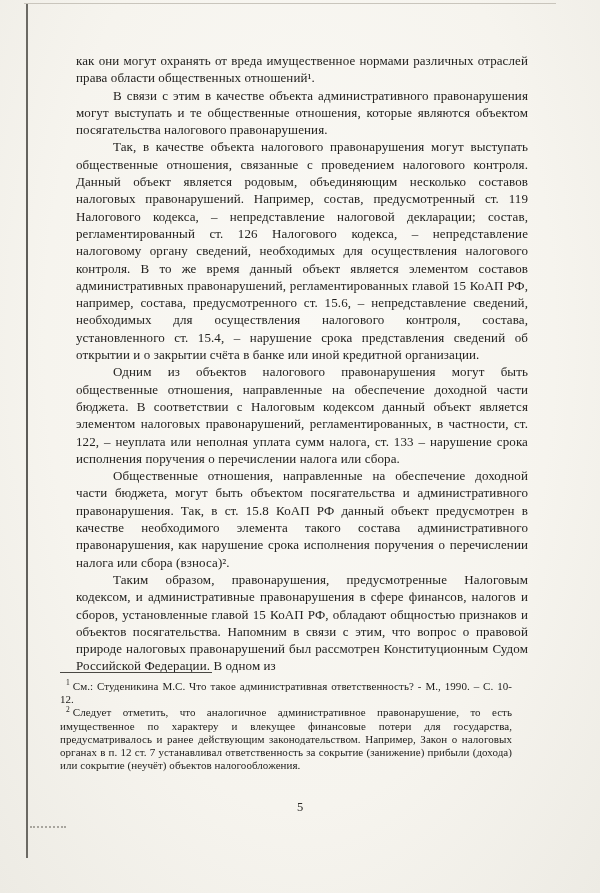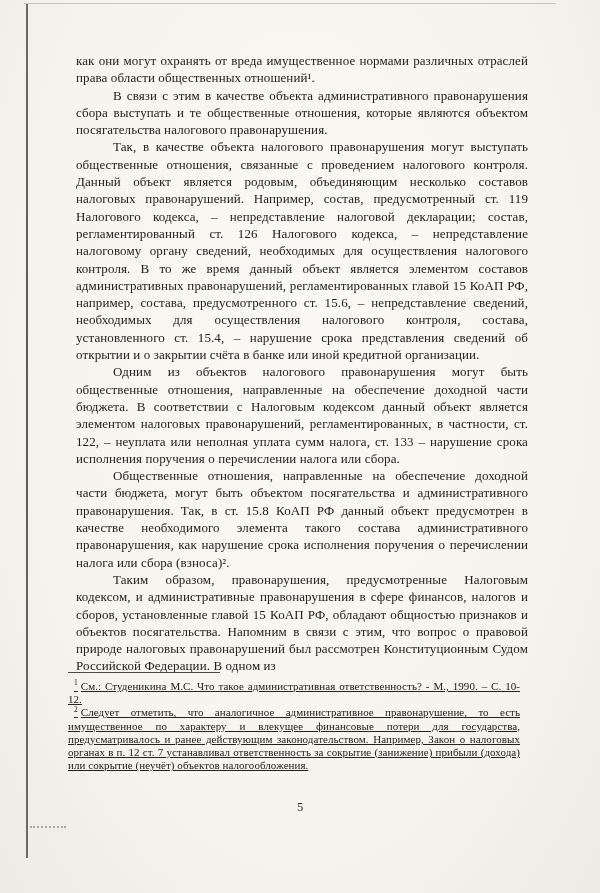--- a/index.html
+++ b/index.html
@@ -48,23 +48,22 @@
       text-align: justify;
       text-justify: inter-word;
       hyphens: none;
       letter-spacing: 0.1px;
     }
     .para { text-indent: 37px; }
     .para.no-indent { text-indent: 0; }
     
     .footnotes {
       position: absolute;
-      left: 68px; top: 672px;
+      left: 60px; top: 672px;
       width: 452px;
-      text-decoration: underline;
     }
     .footnote-rule {
       width: 152px;
       height: 0;
       border-top: 1px solid #4a4843;
       margin-bottom: 7px;
     }
     .footnote {
       font-size: 11px;
       line-height: 13.2px;
@@ -91,21 +90,21 @@
 </head>
 <body>
 
 <div class="scan-page">
 
   <div class="top-edge-line"></div>
   <div class="binding-line"></div>
 
   <div class="text-block">
     <p class="para no-indent">как они могут охранять от вреда имущественное нормами различных отраслей права области общественных отношений¹.</p>
-    <p class="para">В связи с этим в качестве объекта административного правонарушения сбора выступать и те общественные отношения, которые являются объектом посягательства налогового правонарушения.</p>
+    <p class="para">В связи с этим в качестве объекта административного правонарушения могут выступать и те общественные отношения, которые являются объектом посягательства налогового правонарушения.</p>
     <p class="para">Так, в качестве объекта налогового правонарушения могут выступать общественные отношения, связанные с проведением налогового контроля. Данный объект является родовым, объединяющим несколько составов налоговых правонарушений. Например, состав, предусмотренный ст. 119 Налогового кодекса, – непредставление налоговой декларации; состав, регламентированный ст. 126 Налогового кодекса, – непредставление налоговому органу сведений, необходимых для осуществления налогового контроля. В то же время данный объект является элементом составов административных правонарушений, регламентированных главой 15 КоАП РФ, например, состава, предусмотренного ст. 15.6, – непредставление сведений, необходимых для осуществления налогового контроля, состава, установленного ст. 15.4, – нарушение срока представления сведений об открытии и о закрытии счёта в банке или иной кредитной организации.</p>
     <p class="para">Одним из объектов налогового правонарушения могут быть общественные отношения, направленные на обеспечение доходной части бюджета. В соответствии с Налоговым кодексом данный объект является элементом налоговых правонарушений, регламентированных, в частности, ст. 122, – неуплата или неполная уплата сумм налога, ст. 133 – нарушение срока исполнения поручения о перечислении налога или сбора.</p>
     <p class="para">Общественные отношения, направленные на обеспечение доходной части бюджета, могут быть объектом посягательства и административного правонарушения. Так, в ст. 15.8 КоАП РФ данный объект предусмотрен в качестве необходимого элемента такого состава административного правонарушения, как нарушение срока исполнения поручения о перечислении налога или сбора (взноса)².</p>
     <p class="para">Таким образом, правонарушения, предусмотренные Налоговым кодексом, и административные правонарушения в сфере финансов, налогов и сборов, установленные главой 15 КоАП РФ, обладают общностью признаков и объектов посягательства. Напомним в связи с этим, что вопрос о правовой природе налоговых правонарушений был рассмотрен Конституционным Судом Российской Федерации. В одном из</p>
   </div>
 
   <div class="footnotes">
     <div class="footnote-rule"></div>
     <p class="footnote"><sup>1</sup><span>См.: Студеникина М.С. Что такое административная ответственность? - М., 1990. – С. 10-12.</span></p>
     <p class="footnote"><sup>2</sup><span>Следует отметить, что аналогичное административное правонарушение, то есть имущественное по характеру и влекущее финансовые потери для государства, предусматривалось и ранее действующим законодательством. Например, Закон о налоговых органах в п. 12 ст. 7 устанавливал ответственность за сокрытие (занижение) прибыли (дохода) или сокрытие (неучёт) объектов налогообложения.</span></p>

